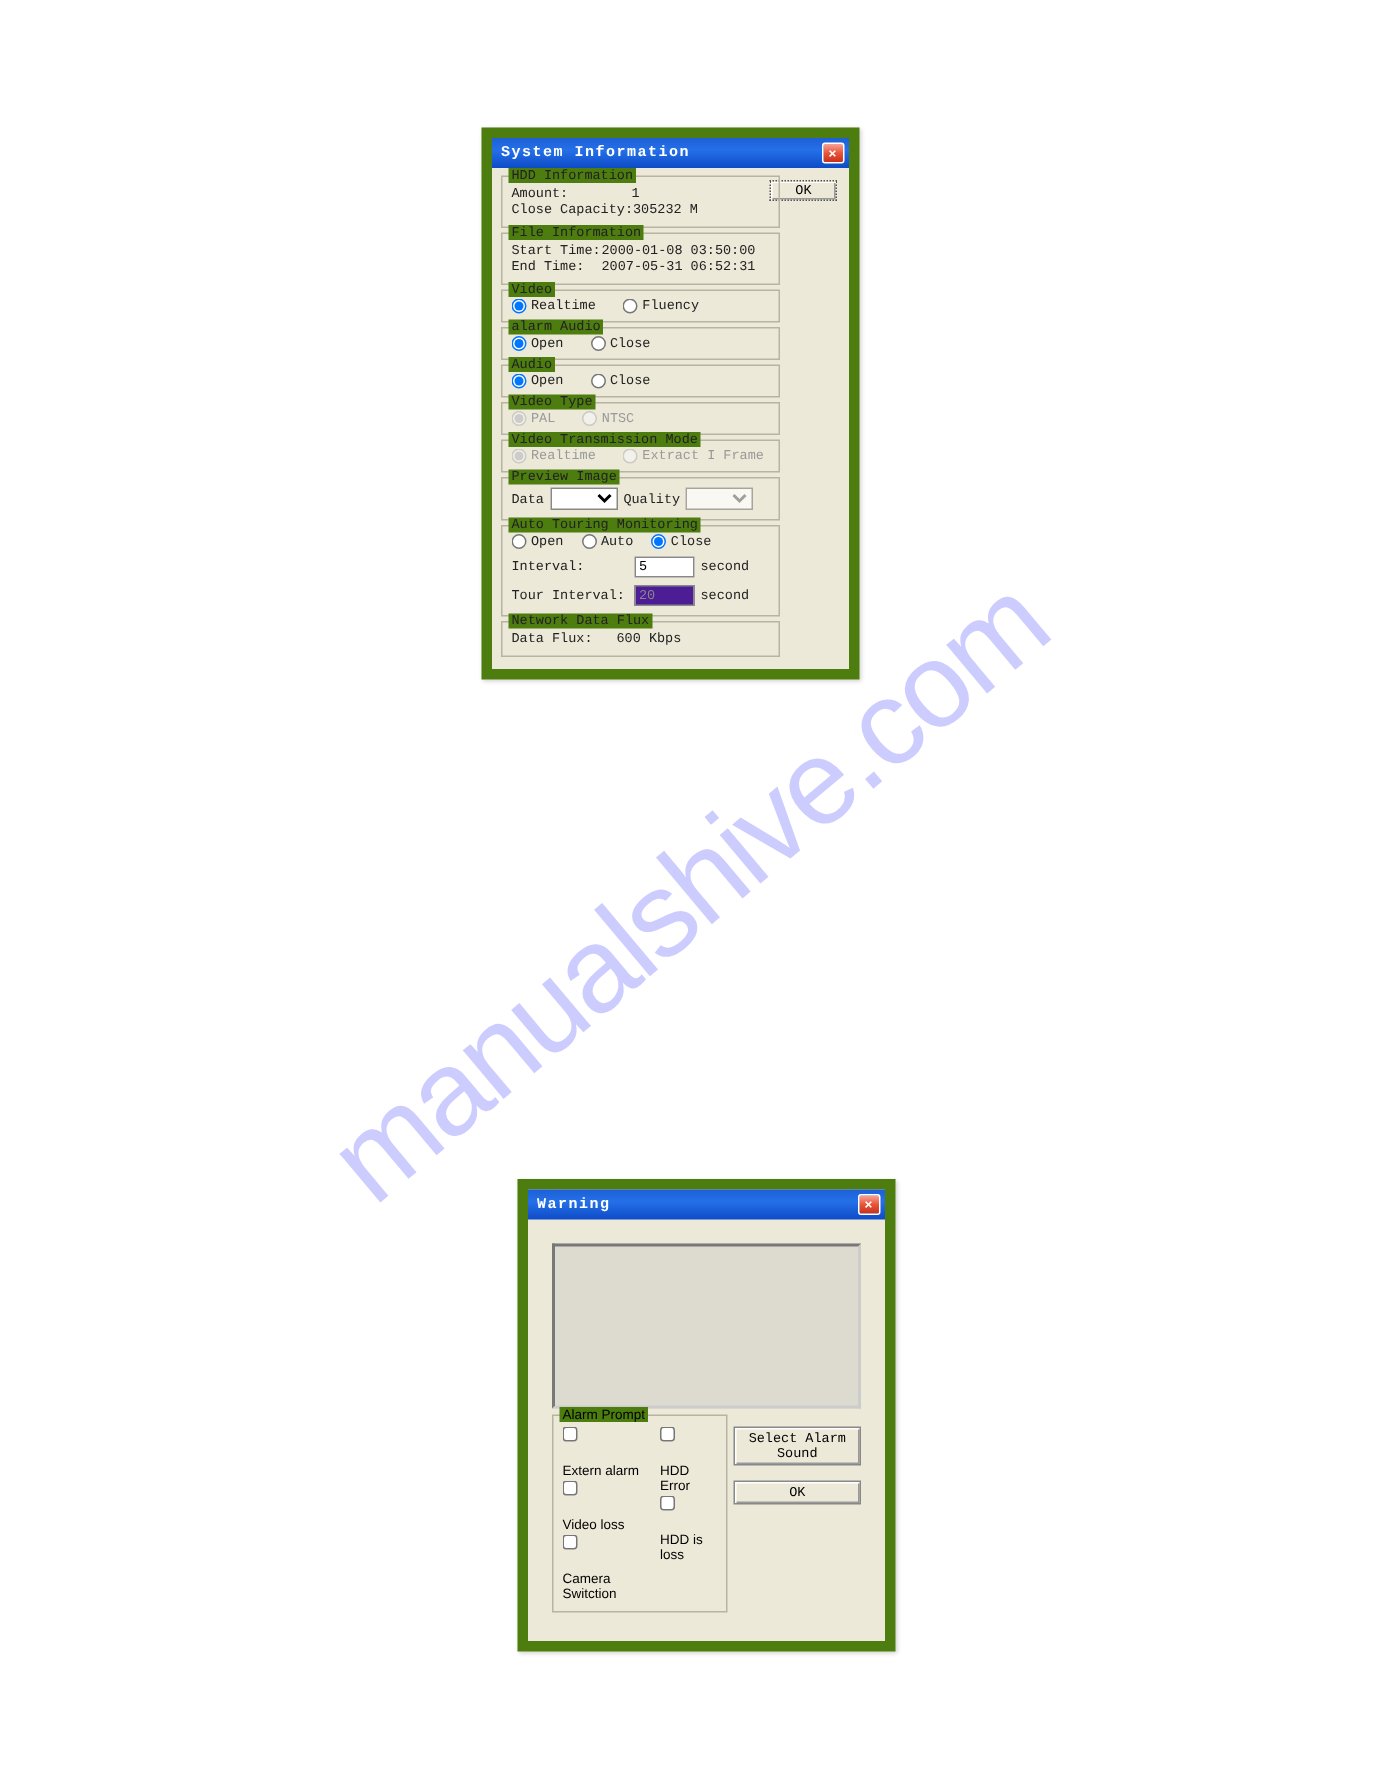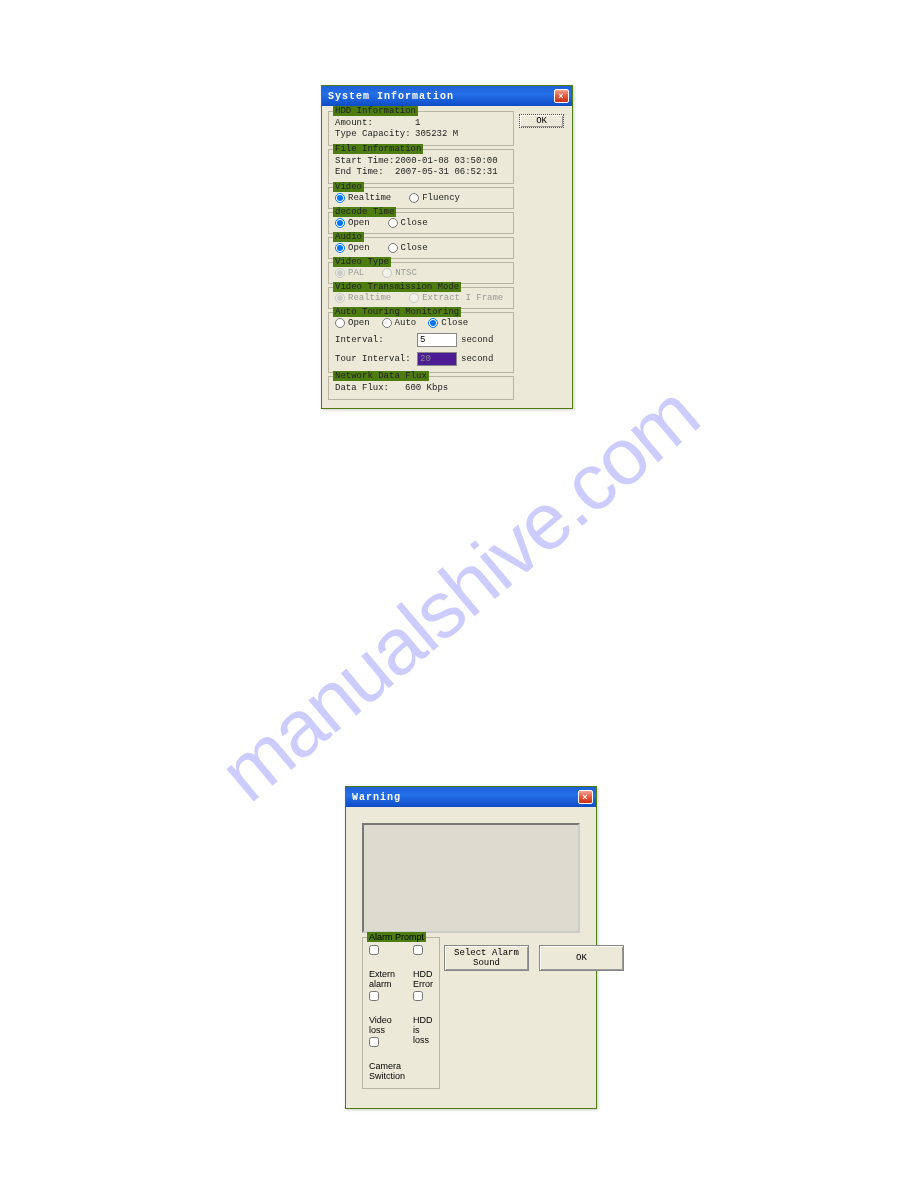--- a/index.html
+++ b/index.html
@@ -19,21 +19,21 @@
       font-size: 80px;
       color: rgba(110, 110, 255, 0.35);
       font-family: Arial, sans-serif;
       pointer-events: none;
       z-index: 100;
       white-space: nowrap;
       letter-spacing: -2px;
     }
     .window {
       position: absolute;
-      border: 1px solid #4d7c0f;
+      border: 7px solid #4d7c0f;
       background: #ECE9D8;
       box-shadow: 1px 1px 3px rgba(0,0,0,0.2);
     }
     .titlebar {
       background: linear-gradient(to bottom, #1E5FD6 0%, #2470E8 40%, #0E4BC7 100%);
       color: #ffffff;
       font-weight: bold;
       font-size: 10px;
       padding: 3px 3px 3px 6px;
       display: flex;
@@ -137,21 +137,21 @@
     .warning-panel {
       width: 100%;
       height: 110px;
       border: 2px inset #ccc;
       background: #DDDAD0;
       margin-bottom: 4px;
     }
     .alarm-left { width: 160px; }
     .cb-row { display: flex; align-items: flex-start; gap: 14px; margin: 2px 0; flex-direction: column; }
     .cb-row input[type="checkbox"] { width: 10px; height: 10px; }
-    .alarm-right { display: flex; flex-direction: row; gap: 10px; align-items: stretch; }
+    .alarm-right { display: flex; flex-direction: column; gap: 10px; align-items: stretch; }
 
     
     #win1 { left: 321px; top: 85px; width: 252px; }
     #win2 { left: 345px; top: 786px; width: 252px; }
   </style>
 </head>
 <body>
 
 <div class="watermark">manualshive.com</div>
 
@@ -167,21 +167,21 @@
     <div class="sys-wrap">
       <div class="main-left">
 
         <div class="groupbox">
           <span class="groupbox-title">HDD Information</span>
           <div class="row">
             <span class="label">Amount:</span>
             <span>1</span>
           </div>
           <div class="row">
-            <span class="label">Type Capacity:</span>
+            <span class="label">Close Capacity:</span>
             <span>305232 M</span>
           </div>
         </div>
 
         <div class="groupbox">
           <span class="groupbox-title">File Information</span>
           <div class="row">
             <span class="label" style="min-width:60px">Start Time:</span>
             <span>2000-01-08  03:50:00</span>
           </div>
@@ -199,21 +199,21 @@
                 <span>Realtime</span>
               </label>
             <label>
                 <input type="radio" name="video" style="">
                 <span>Fluency</span>
               </label>
           </div>
         </div>
 
         <div class="groupbox">
-          <span class="groupbox-title">decode Time</span>
+          <span class="groupbox-title">alarm Audio</span>
           <div class="radio-row">
             <label>
                 <input type="radio" name="daudio" checked="" style="">
                 <span>Open</span>
               </label>
             <label>
                 <input type="radio" name="daudio" style="">
                 <span>Close</span>
               </label>
           </div>
@@ -254,20 +254,29 @@
                 <input type="radio" name="vtrans" checked="" disabled="" style="">
                 <span>Realtime</span>
               </label>
             <label>
                 <input type="radio" name="vtrans" disabled="" style="">
                 <span>Extract I Frame</span>
               </label>
           </div>
         </div>
 
+        <div class="groupbox">
+          <span class="groupbox-title">Preview Image</span>
+          <div class="row" style="gap:4px;">
+            <span>Data</span>
+            <select class="select-small"></select>
+            <span>Quality</span>
+            <select class="select-small" disabled=""></select>
+          </div>
+        </div>
 
         <div class="groupbox">
           <span class="groupbox-title">Auto Touring Monitoring</span>
           <div class="radio-row" style="gap:12px;">
             <label>
                 <input type="radio" name="tour" style="">
                 <span>Open</span>
               </label>
             <label>
                 <input type="radio" name="tour" style="">

